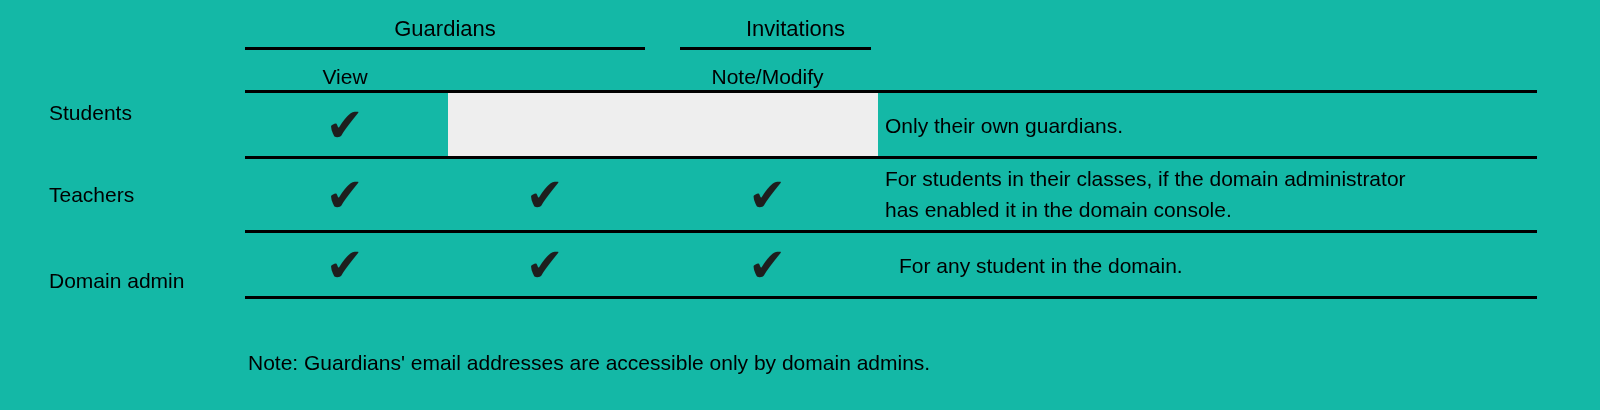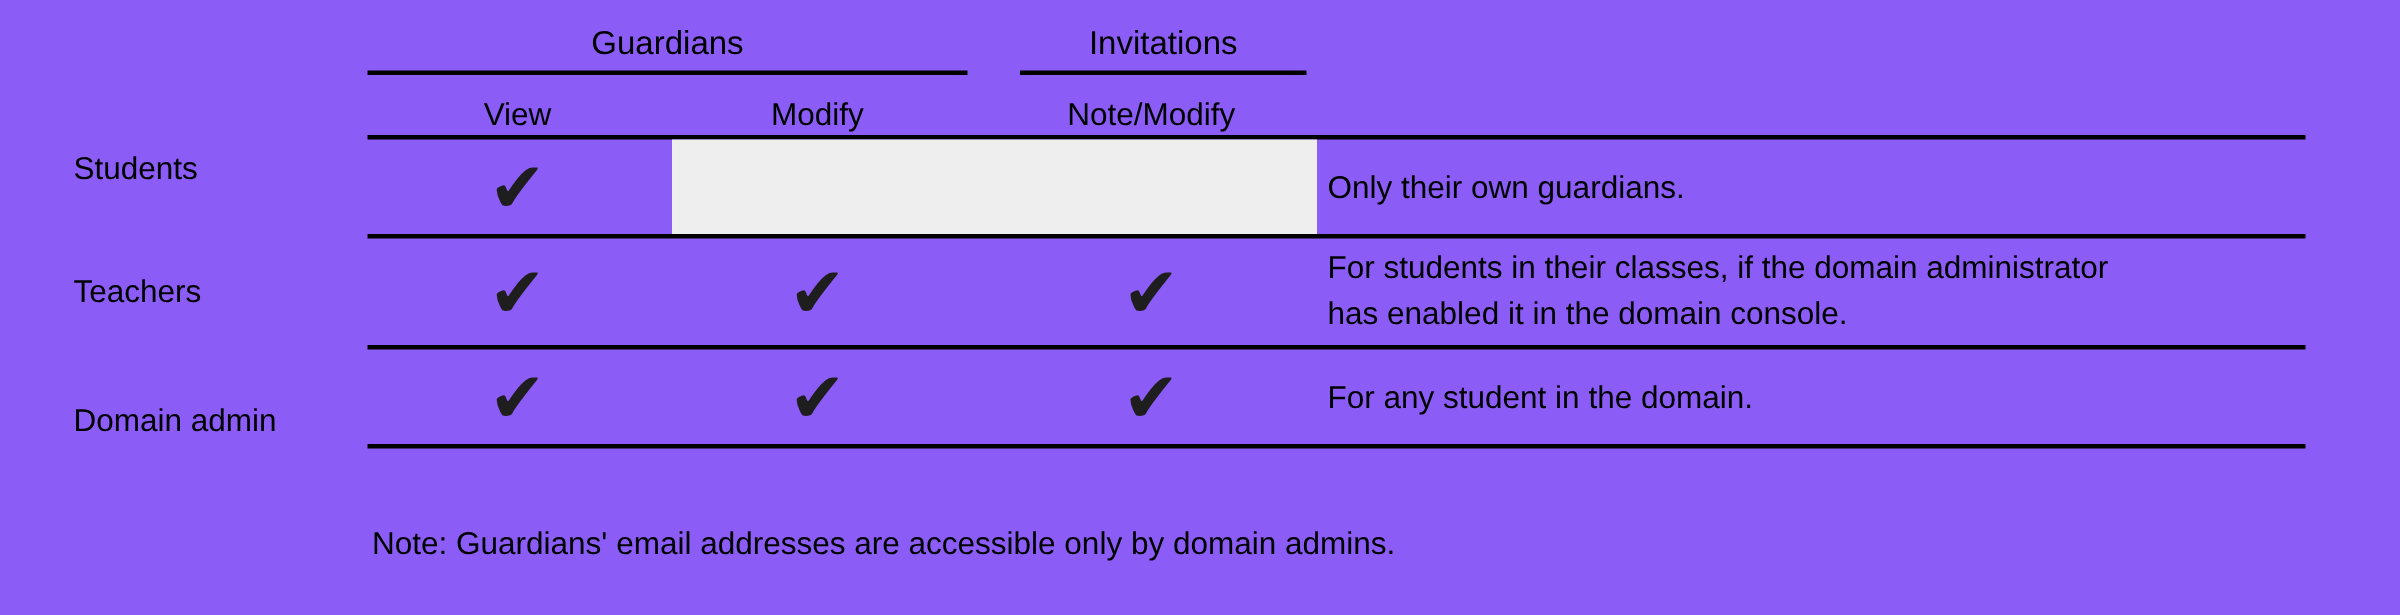--- a/index.html
+++ b/index.html
@@ -1,20 +1,20 @@
 <!DOCTYPE html>
 <html><head>
 <meta charset="utf-8">
 <style>
   html, body { margin: 0; padding: 0; background: #ffffff; }
   .canvas {
     position: relative;
     width: 1600px;
     height: 410px;
-    background: #8b5cf6;
+    background: #14b8a6;
     font-family: "Liberation Sans", sans-serif;
     color: #000000;
     overflow: hidden;
   }
   .txt { position: absolute; font-size: 21px; line-height: 30px; white-space: nowrap; }
   .center { text-align: center; }
   .group-hdr { top: 14px; font-size: 22px; }
   .subhdr { top: 62px; }
   .rule { position: absolute; height: 3px; background: #000000; }
   .row-label { left: 49px; width: 190px; }
@@ -31,27 +31,26 @@
   .note { left: 885px; width: 640px; white-space: pre-line; line-height: 31px; }
   .disabled-cell { position: absolute; background: #eeeeee; }
   .footnote { left: 248px; top: 348px; }
 </style>
 </head>
 <body>
 
 <div class="canvas">
 
   <div class="txt center group-hdr" style="left:245px; width:400px;">Guardians</div>
-  <div class="txt center group-hdr" style="left:680px; width:191px;">Invitations</div>
+  <div class="txt center group-hdr" style="left:700px; width:191px;">Invitations</div>
 
   <div class="rule" style="left:245px; top:47px; width:400px;"></div>
   <div class="rule" style="left:680px; top:47px; width:191px;"></div>
 
   <div class="txt center subhdr" style="left:245px; width:200px;">View</div>
-  <div class="txt center subhdr" style="left:445px; width:200px;">Modify</div>
   <div class="txt center subhdr" style="left:645px; width:245px;">Note/Modify</div>
 
   <div class="rule" style="left:245px; top:90px;  width:1292px;"></div>
   <div class="rule" style="left:245px; top:156px; width:1292px;"></div>
   <div class="rule" style="left:245px; top:230px; width:1292px;"></div>
   <div class="rule" style="left:245px; top:296px; width:1292px;"></div>
 
   <div class="disabled-cell" style="left:448px; top:93px; width:430px; height:63px;"></div>
 
   <div class="txt row-label" style="top:98px;">Students</div>
@@ -62,17 +61,17 @@
   <div class="check" style="left:245px; width:200px; top:166px;">✔</div>
   <div class="check" style="left:445px; width:200px; top:166px;">✔</div>
   <div class="check" style="left:645px; width:245px; top:166px;">✔</div>
   <div class="txt note" style="top:163px; white-space:pre-line;">For students in their classes, if the domain administrator
 has enabled it in the domain console.</div>
 
   <div class="txt row-label" style="top:266px;">Domain admin</div>
   <div class="check" style="left:245px; width:200px; top:236px;">✔</div>
   <div class="check" style="left:445px; width:200px; top:236px;">✔</div>
   <div class="check" style="left:645px; width:245px; top:236px;">✔</div>
-  <div class="txt note" style="top:250px;">For any student in the domain.</div>
+  <div class="txt note" style="top:250px;margin-left:14px;">For any student in the domain.</div>
 
   <div class="txt footnote">Note: Guardians' email addresses are accessible only by domain admins.</div>
 
 </div>
 
 </body></html>

